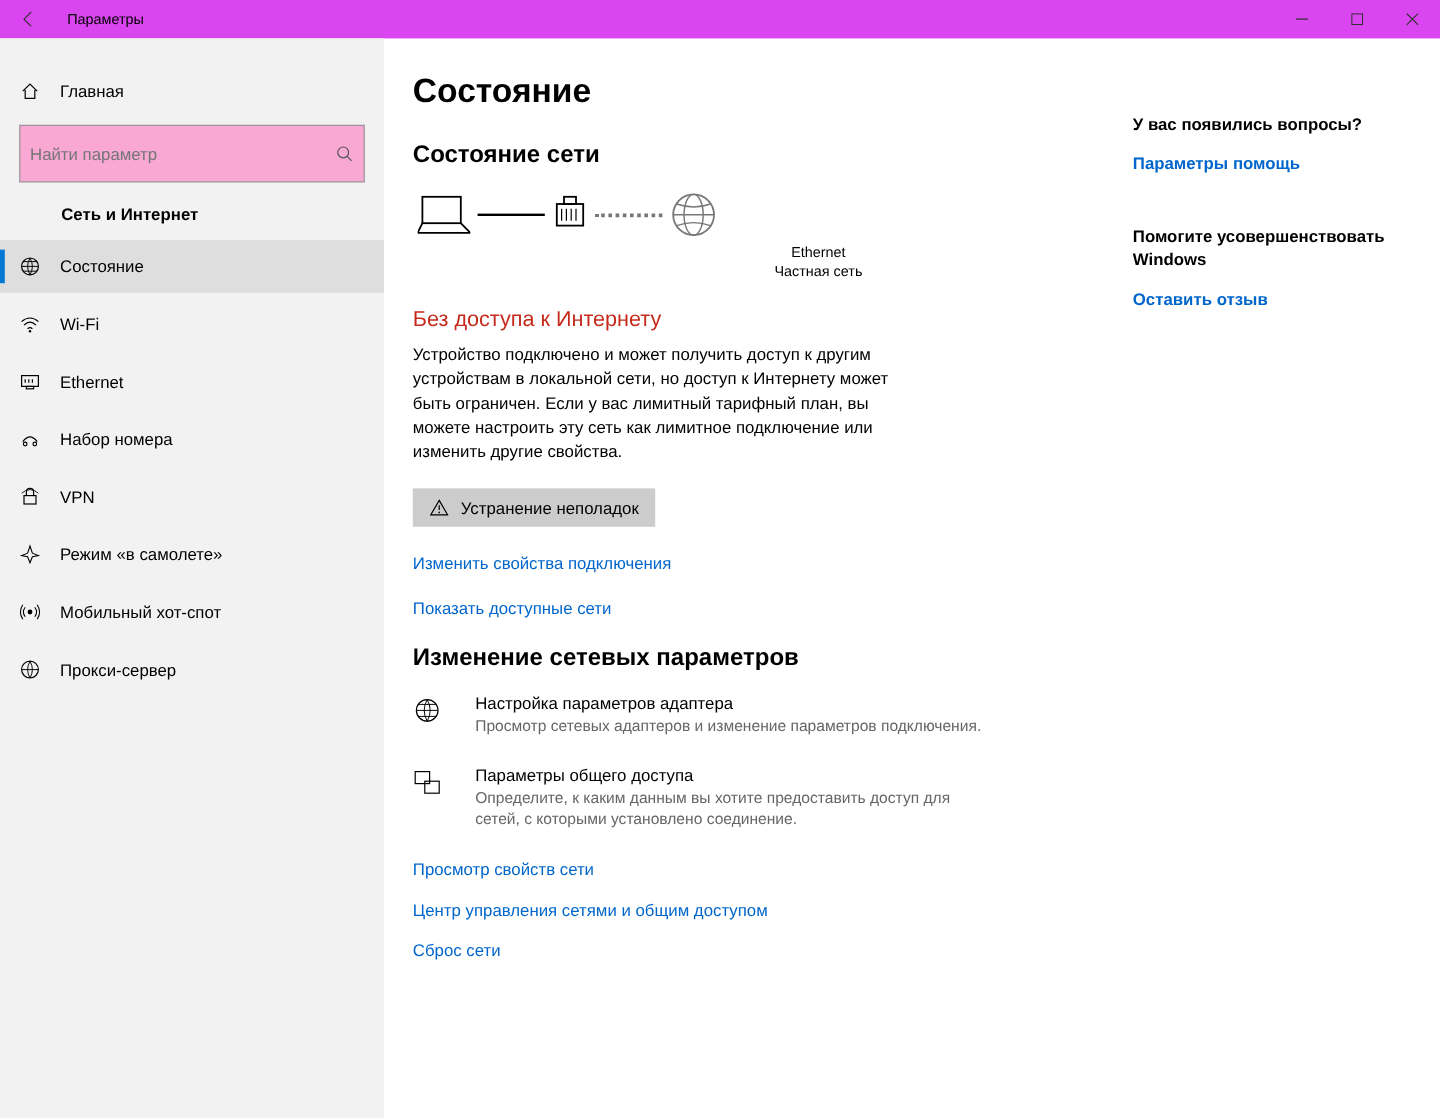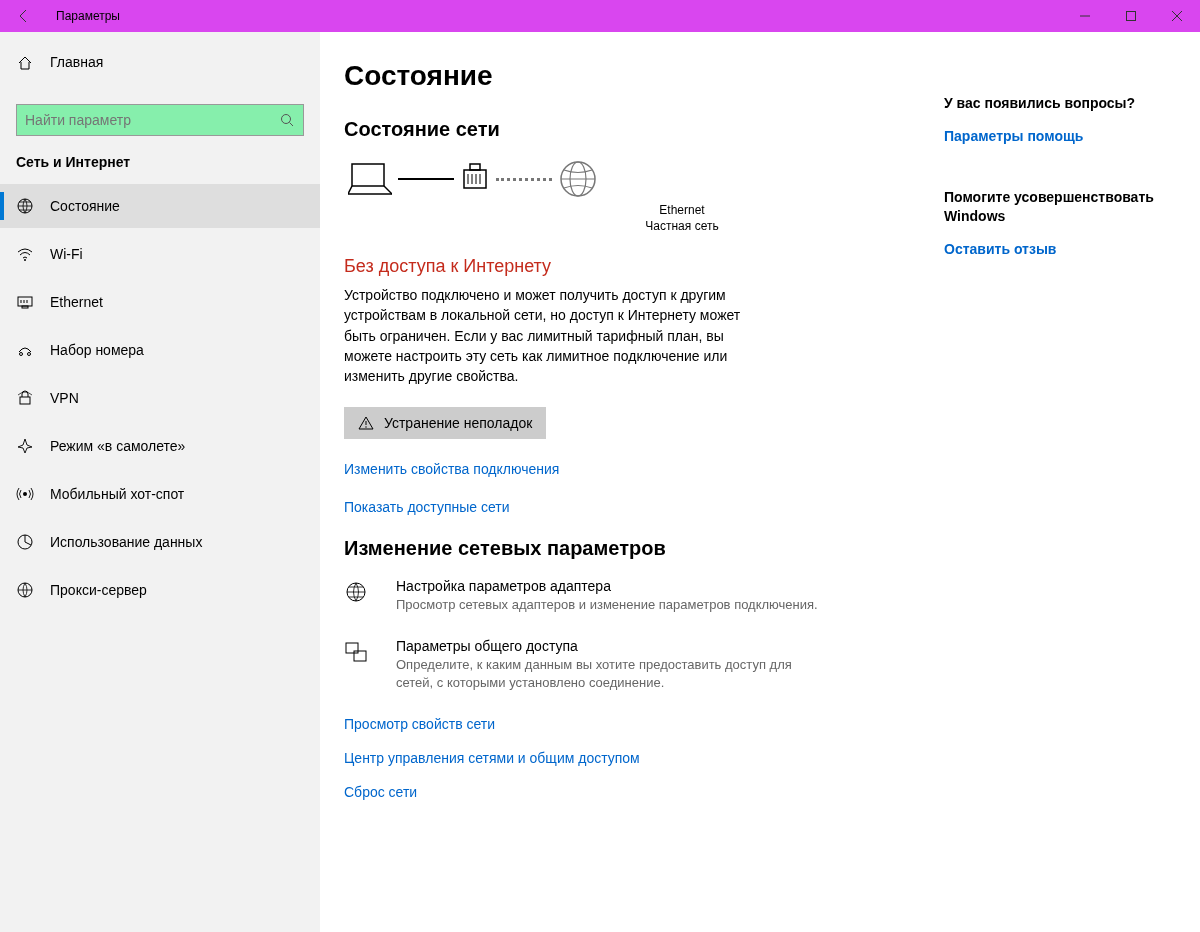--- a/index.html
+++ b/index.html
@@ -35,40 +35,41 @@
     color: #333;
   }
   .layout { display: flex; height: calc(100% - 32px); }
   .sidebar {
     width: 320px;
     background: #f2f2f2;
     padding-top: 22px;
     flex-shrink: 0;
   }
   .home-row {
-    display: flex; align-items: flex-start;
+    display: flex; align-items: center;
     height: 44px; padding-left: 16px; gap: 16px;
     font-size: 14px;
   }
   .search-wrap { padding: 6px 16px 18px 16px; }
   .search-box {
     display: flex; align-items: center;
     border: 1px solid #999;
-    background: #86efac;
-    height: 32px;
+    background: #f9a8d4;
+    height: 48px;
     padding: 0 8px;
   }
   .search-box input {
     flex: 1; border: none; background: transparent;
     font-size: 14px; outline: none; color: #555;
   }
   .nav-heading {
     padding: 0 16px 14px 16px;
     font-weight: 600;
     font-size: 14px;
+    margin-left: 35px;
   }
   .nav-item {
     display: flex; align-items: center;
     height: 44px; padding-left: 16px; gap: 16px;
     font-size: 14px;
     position: relative;
     margin-bottom: 4px;
   }
   .nav-item.selected {
     background: #dedede;
@@ -239,29 +240,20 @@
             <circle cx="9" cy="9" r="2" fill="#000"></circle>
             <path d="M5 5 Q2 9 5 13 M13 5 Q16 9 13 13 M3 3 Q-1 9 3 15 M15 3 Q19 9 15 15" stroke="#000" fill="none" stroke-width="0.9"></path>
           </svg>
       </span>
       <span>Мобильный хот-спот</span>
     </div>
     <div class="nav-item">
       <span class="nav-icon">
         <svg width="18" height="18" viewBox="0 0 18 18">
             <circle cx="9" cy="9" r="7" stroke="#000" fill="none"></circle>
-            <path d="M9 9 L9 2 M9 9 L15 12" stroke="#000"></path>
-          </svg>
-      </span>
-      <span>Использование данных</span>
-    </div>
-    <div class="nav-item">
-      <span class="nav-icon">
-        <svg width="18" height="18" viewBox="0 0 18 18">
-            <circle cx="9" cy="9" r="7" stroke="#000" fill="none"></circle>
             <path d="M9 2 Q5 9 9 16 M9 2 Q13 9 9 16 M2 9 H16" stroke="#000" fill="none" stroke-width="0.8"></path>
           </svg>
       </span>
       <span>Прокси-сервер</span>
     </div>
   </div>
 
   <div class="main">
     <div class="content">
       <h1>Состояние</h1>

